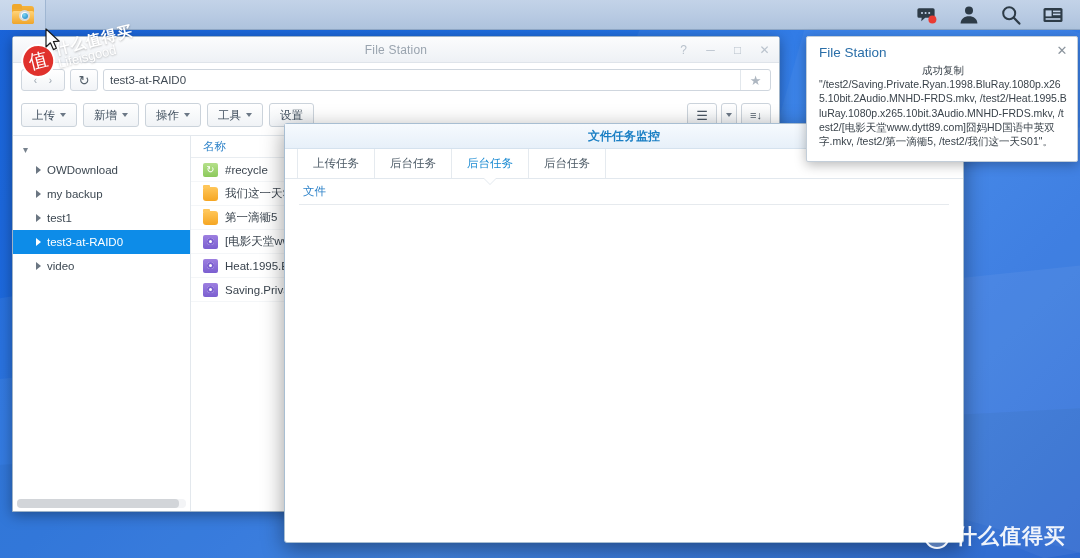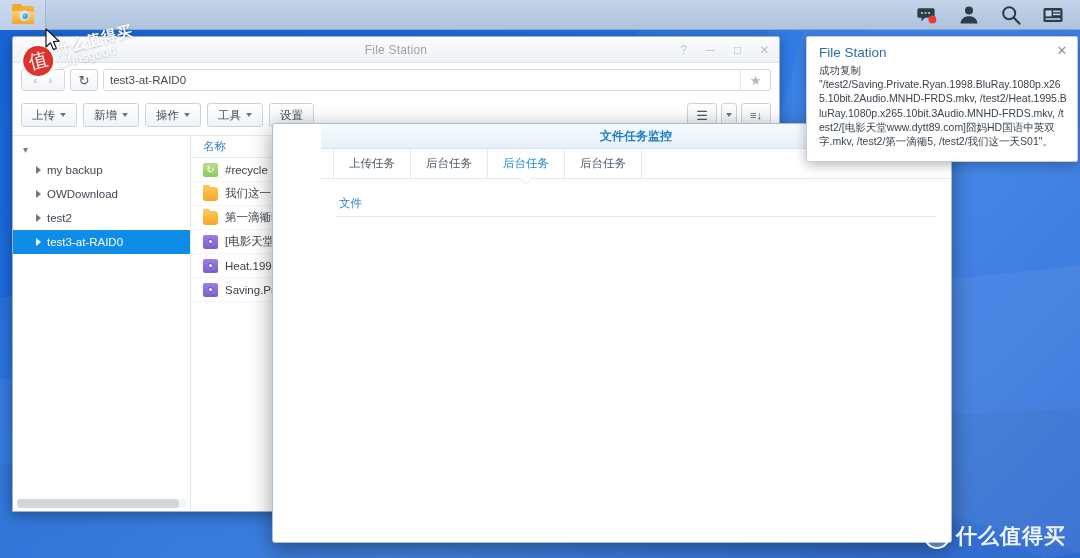--- a/index.html
+++ b/index.html
@@ -162,23 +162,23 @@
                        display:flex; align-items:center; justify-content:center; }
   .fico.folder { background:linear-gradient(to bottom,#ffc659,#f5a623); border-radius:2px 3px 3px 3px; }
   .fico.folder:before{ content:""; position:absolute; left:0; top:-2px; width:7px; height:3px;
                        background:#ffc659; border-radius:1px 1px 0 0;}
   .fico.video { background:linear-gradient(to bottom,#9d7fe0,#7b5fd0); border-radius:2px; }
   .fico.video:after{ content:""; position:absolute; left:4px; top:3px; width:7px; height:7px;
                      border-radius:50%; background:#fff; box-shadow: inset 0 0 0 2px #7b5fd0;}
 
   
   #dialog {
-    position:absolute; left:272px; top:123px; width:680px; height:420px;
+    position:absolute; left:284px; top:123px; width:680px; height:420px;
     background:#fff; border:1px solid #a8bed2; border-radius:3px;
-    box-shadow:0 6px 22px rgba(0,0,0,0.4); z-index:30;padding-left:48px;
+    box-shadow:0 6px 22px rgba(0,0,0,0.4); z-index:30;
   }
   #dlg-title {
     height:25px; background:linear-gradient(to bottom,#f6fafe,#e7f0f9);
     border-bottom:1px solid #d5e2ee;
     display:flex; align-items:center; justify-content:center;
     font-size:12px; font-weight:bold; color:#1a7fc4;
   }
   #dlg-tabs {
     height:30px; display:flex; align-items:flex-end; padding:0 12px;
     border-bottom:1px solid #e2e8ee; position:relative; background:#fff;
@@ -197,39 +197,39 @@
   }
   #dlg-toolbar { height:38px; display:flex; align-items:center; padding:0 14px;
                  border-bottom:1px solid #eef1f4; }
   #dlg-del {
     height:23px; padding:0 11px; border:1px solid #dde2e7; border-radius:3px;
     background:linear-gradient(to bottom,#fdfdfe,#f3f5f7);
     font-size:11.5px; color:#b4bcc4; display:flex; align-items:center; cursor:pointer;
   }
   #dlg-grid-head {
     height:26px; display:flex; align-items:center; border-bottom:1px solid #e6eaee;
-    margin:12px 14px; font-size:11.5px; color:#2f83c9;
+    margin:0 14px; font-size:11.5px; color:#2f83c9;
   }
   .gcol { padding-left:4px; }
   .gcol.c1 { width:130px; }
   .gcol.c2 { flex:1; border-left:1px solid #edf0f3; padding-left:10px; }
   #dlg-grid-body { position:absolute; left:14px; right:14px; top:120px; bottom:6px; background:#fff; }
 
   
   #notif {
     position:absolute; left:806px; top:36px; width:272px; height:126px;
     background:#fff; border:1px solid #c3ced9; border-radius:2px;
     box-shadow:0 3px 12px rgba(0,0,0,0.28); z-index:60; padding:8px 10px 6px 12px;
   }
   #notif-title { font-size:13.5px; color:#2a6ea8; margin-bottom:3px; }
   #notif-close {
     position:absolute; right:8px; top:6px; font-size:13px; color:#8b949d; cursor:pointer;
     width:14px; height:14px; display:flex; align-items:center; justify-content:center;
   }
-  #notif-line1 { font-size:10.5px; color:#3a434b; line-height:1.35; }
+  #notif-line1 { font-size:10.5px; color:#3a434b; line-height:1.35;text-align:center; }
   #notif-body { font-size:10.5px; color:#3a434b; line-height:1.35; word-break:break-all; }
 
   
   #wm-top {
     position:absolute; left:20px; top:34px; z-index:70; pointer-events:none;
     display:flex; align-items:center; gap:2px;
     transform: rotate(-14deg);
   }
   #wm-top .logo {
     width:34px; height:34px; border-radius:50%; background:#e0312c;
@@ -366,34 +366,38 @@
       </div>
     </div>
   </div>
 
   <div id="fs-body">
     <div id="fs-sidebar">
       <div id="fs-tree">
         <div class="tree-root">▾</div>
         <div class="tree-item">
           <span class="arrow"></span>
+          <span>OWDownload</span>
+        </div>
+        <div class="tree-item">
+          <span class="arrow"></span>
           <span>my backup</span>
         </div>
         <div class="tree-item">
           <span class="arrow"></span>
-          <span>OWDownload</span>
-        </div>
-        <div class="tree-item">
-          <span class="arrow"></span>
-          <span>test2</span>
+          <span>test1</span>
         </div>
         <div class="tree-item sel">
           <span class="arrow"></span>
           <span>test3-at-RAID0</span>
         </div>
+        <div class="tree-item">
+          <span class="arrow"></span>
+          <span>video</span>
+        </div>
       </div>
       <div id="sidebar-scroll">
         <div class="thumb"></div>
       </div>
     </div>
 
     <div id="fs-filelist">
       <div id="fl-head">
         <span>名称</span>
       </div>

